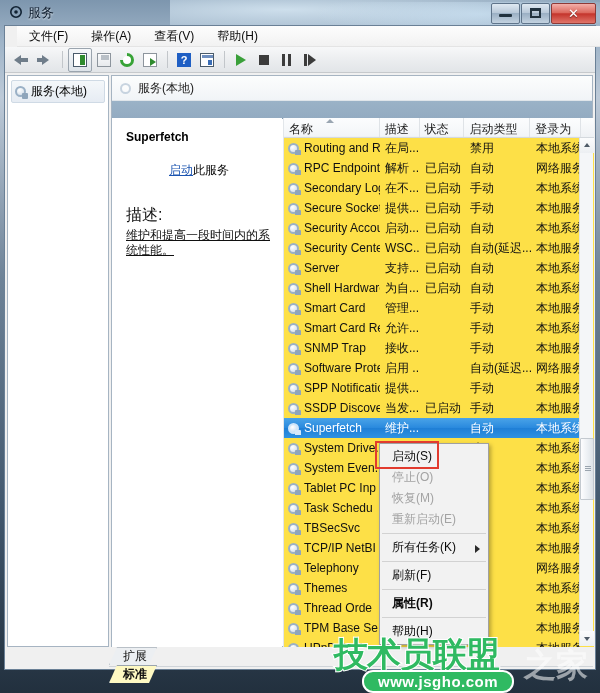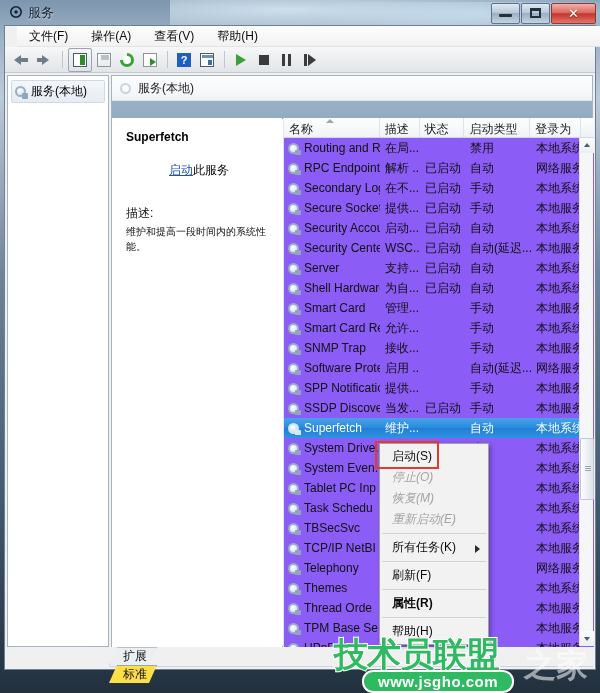--- a/index.html
+++ b/index.html
@@ -177,26 +177,26 @@
     border-bottom:1px solid #7f97ad;
   }
   
   #descol{
     position:absolute;left:0;top:42px;width:170px;height:529px;
     background:#fff;padding:12px 10px 0 14px;box-sizing:border-box;
   }
   #descol .svc-title{font-size:12px;font-weight:bold;color:#000;margin-bottom:18px;}
   #descol .lnk-line{font-size:12px;margin-bottom:26px;text-align:center;}
   #descol .lnk{color:#1b54b0;text-decoration:underline;cursor:pointer;}
-  #descol .desc-label{font-size:12px;color:#111;margin-bottom:2px;}
-  #descol .desc-body{font-size:10px;color:#111;line-height:15px;}
+  #descol .desc-label{font-size:16px;color:#111;margin-bottom:2px;}
+  #descol .desc-body{font-size:12px;color:#111;line-height:15px;text-decoration:underline;}
   
   #list{
     position:absolute;left:171px;top:42px;width:311px;height:529px;
-    background:#8b5cf6;overflow:hidden;
+    background:#fde047;overflow:hidden;
     border-left:1px solid #e2e6ea;box-sizing:border-box;
   }
   #hdrrow{
     position:absolute;left:0;top:0;width:311px;height:20px;
     display:flex;
     background:linear-gradient(180deg,#fcfdfe 0%,#f2f5f8 96%,#e6eaef 100%);
     border-bottom:1px solid #d4d9de;
     box-sizing:border-box;
   }
   .hcell{
@@ -261,21 +261,21 @@
   #ctxmenu{
     position:absolute;left:374px;top:370px;width:110px;
     background:#f2f2f2;border:1px solid #a0a0a0;
     box-shadow:2px 2px 4px rgba(0,0,0,.28);
     padding:2px 0;box-sizing:border-box;z-index:30;
   }
   .ctx-item{
     height:21px;line-height:21px;font-size:12px;color:#0a0a0a;
     padding-left:12px;position:relative;white-space:nowrap;
   }
-  .ctx-item.dis{color:#a3a3a3;font-style:italic;}
+  .ctx-item.dis{color:#a3a3a3;}
   .ctx-item.bold{font-weight:bold;}
   .ctx-item .sub{
     position:absolute;right:8px;top:8px;width:0;height:0;
     border-top:4px solid transparent;border-bottom:4px solid transparent;
     border-left:5px solid #2b2b2b;
   }
   .ctx-sep{height:1px;background:#d2d2d2;margin:3px 2px;}
   #ctx-hl{
     position:absolute;left:370px;top:368px;width:60px;height:24px;
     border:2px solid #e23b2e;z-index:31;pointer-events:none;
@@ -289,21 +289,21 @@
     position:absolute;left:104px;top:0;height:19px;display:flex;align-items:flex-end;flex-direction:column;
   }
   .tab{
     height:17px;line-height:17px;font-size:12px;padding:0 9px 0 13px;
     position:relative;color:#111;
     background:#eceff2;
     border:1px solid #b9c0c7;border-bottom:none;
     clip-path:polygon(8px 0,100% 0,calc(100% - 8px) 100%,0 100%);
     margin-right:-6px;
   }
-  .tab.active{background:#fde047;border-color:#9aa4ae;z-index:2;}
+  .tab.active{background:#fef9c3;border-color:#9aa4ae;z-index:2;font-weight:bold;}
   .tabs-rest{
     position:absolute;left:104px;right:2px;bottom:2px;height:1px;background:#cfd4d9;
   }
   
   #wm{
     position:absolute;left:330px;top:632px;width:262px;height:58px;z-index:60;
     pointer-events:none;
   }
   #wm .wmtop{
     position:absolute;left:4px;top:0px;font-size:34px;font-weight:bold;

